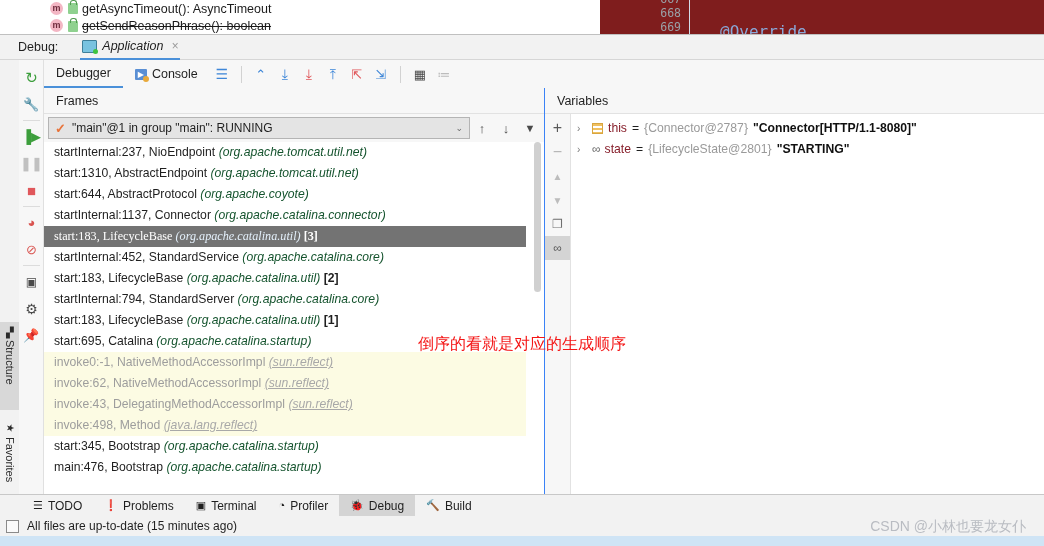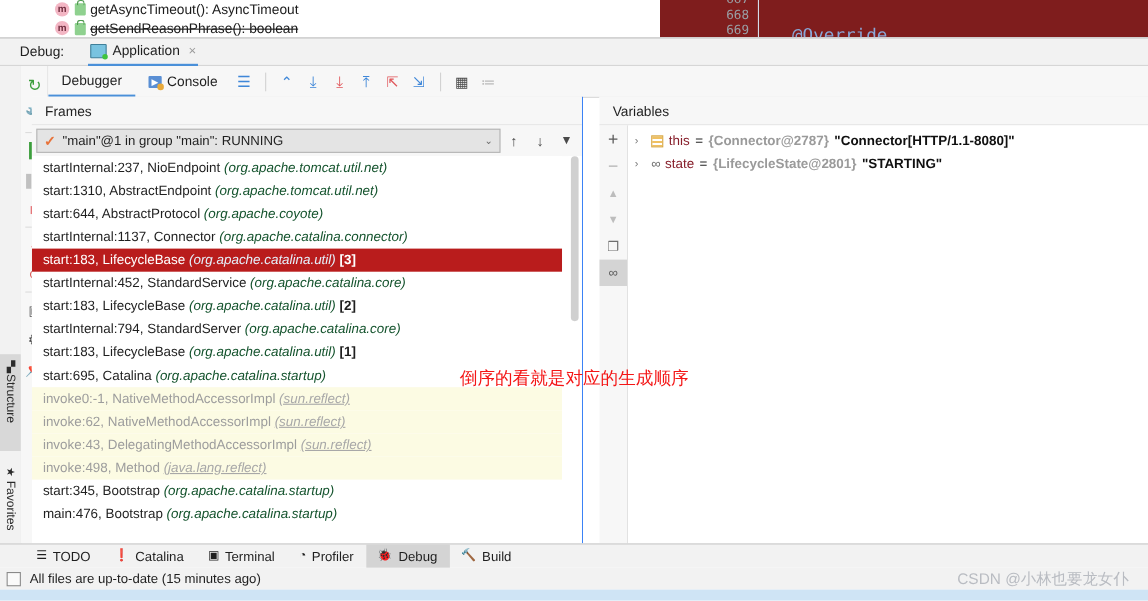--- a/index.html
+++ b/index.html
@@ -117,20 +117,21 @@
   }
   .debug-label { font-size: 12.5px; color: #1f1f1f; margin-right: 22px; }
   .app-tab {
     display: flex;
     align-items: center;
     gap: 5px;
     height: 25px;
     border-bottom: 2px solid #4a90d9;
     padding: 0 2px;
     box-sizing: border-box;
+    font-style: italic;
   }
   .app-icon {
     width: 13px; height: 11px;
     background: #79c3e0;
     border: 1px solid #3f7f99;
     border-radius: 1px;
     position: relative;
   }
   .app-icon::after {
     content: "";
@@ -233,24 +234,24 @@
   .tb-btn {
     width: 24px; height: 24px;
     display: flex;
     align-items: center;
     justify-content: center;
   }
 
   
   .frames-panel {
     position: absolute;
-    left: 29px; top: 88px;
+    left: 44px; top: 88px;
     width: 500px; height: 406px;
     background: #ffffff;
-    border-right: 1px solid #3b82f6;
+    border-right: 6px solid #3b82f6;
   }
   .panel-title {
     height: 26px;
     line-height: 26px;
     padding-left: 12px;
     font-size: 12.5px;
     background: #f7f7f7;
     border-bottom: 1px solid #e2e2e2;
     box-sizing: border-box;
   }
@@ -298,22 +299,23 @@
     line-height: 21px;
     padding-left: 10px;
     font-size: 12.2px;
     white-space: nowrap;
     overflow: hidden;
     box-sizing: border-box;
   }
   .frame-row .pkg { font-style: italic; color: #14532d; }
   .frame-row .idx { font-weight: bold; }
   .frame-row.selected {
-    background: #b91c1c;
+    background: #737373;
     color: #ffffff;
+    font-family: Liberation Serif, serif;
   }
   .frame-row.selected .pkg { color: #e4f0fb; }
   .frame-row.library {
     background: #fcfbe3;
     color: #9d9d9d;
   }
   .frame-row.library .pkg { color: #a8a8a8; text-decoration: underline; }
 
   .frames-scrollbar {
     position: absolute;
@@ -377,21 +379,21 @@
       to bottom,
       #f0c060 0 2px, #fff 2px 4px,
       #f0c060 4px 6px, #fff 6px 8px,
       #f0c060 8px 11px);
     border: 1px solid #d8a640;
     box-sizing: border-box;
   }
   .vicon-static { color: #6a6a6a; font-size: 12px; letter-spacing: -1px; }
   .var-name { color: #871f2b; }
   .var-eq { color: #1f1f1f; }
-  .var-ref { color: #9a9a9a; font-weight: bold; }
+  .var-ref { color: #9a9a9a; }
   .var-val { color: #101010; font-weight: bold; }
 
   
   .red-annot {
     position: absolute;
     left: 418px; top: 334px;
     font-size: 16px;
     color: #f41616;
     white-space: nowrap;
     z-index: 30;
@@ -616,21 +618,21 @@
 
 <div class="red-annot">倒序的看就是对应的生成顺序</div>
 
 <div class="bottom-tabs" id="bottom-tabs">
     <div class="btab">
       <span class="btab-ico">☰</span>
       <span>TODO</span>
     </div>
     <div class="btab">
       <span class="btab-ico">❗</span>
-      <span>Catalina</span>
+      <span>Problems</span>
     </div>
     <div class="btab">
       <span class="btab-ico">▣</span>
       <span>Terminal</span>
     </div>
     <div class="btab">
       <span class="btab-ico">◔</span>
       <span>Profiler</span>
     </div>
     <div class="btab active">

